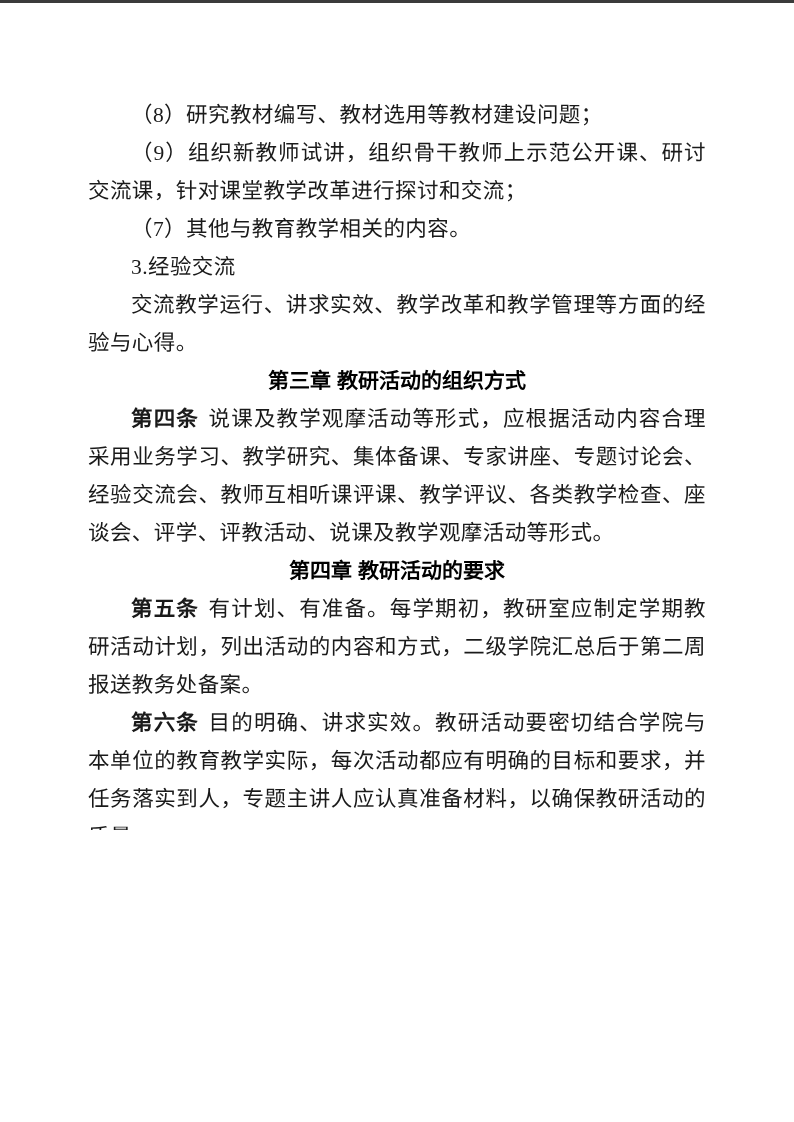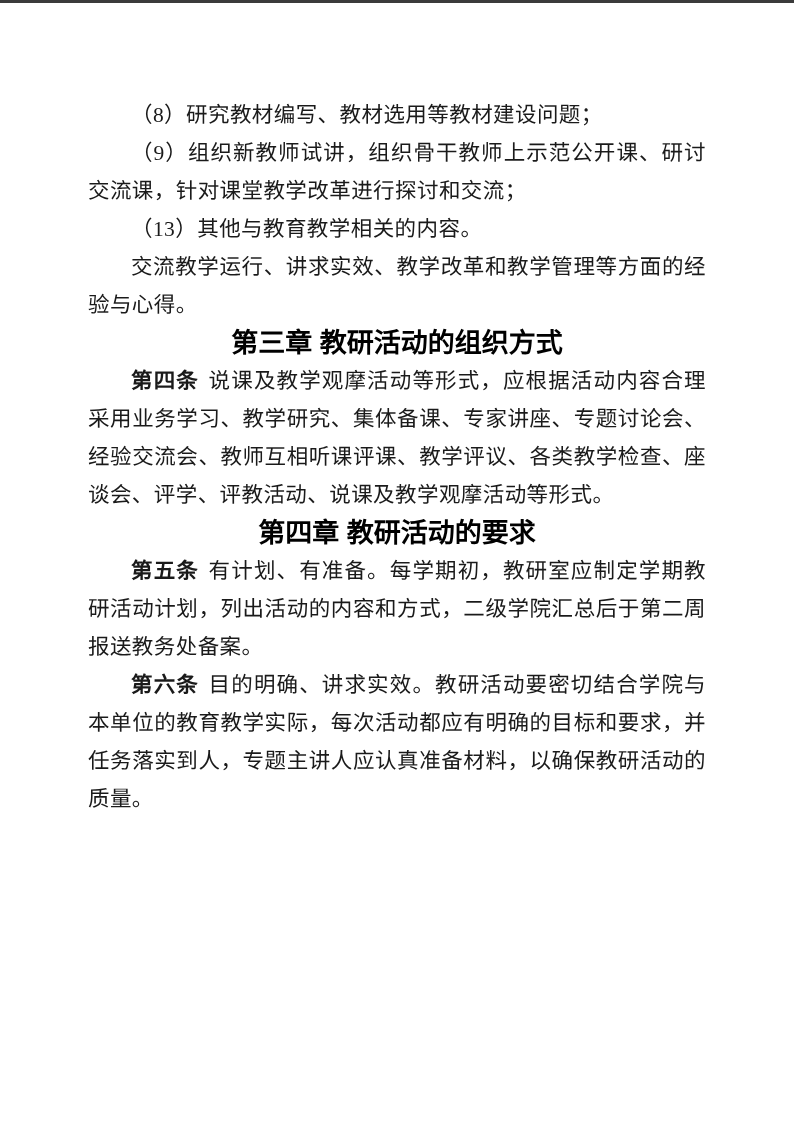--- a/index.html
+++ b/index.html
@@ -41,41 +41,42 @@
     text-align: justify;
     text-justify: inter-ideograph;
     text-indent: 2em;
     letter-spacing: 0.02em;
     color: #1a1a1a;
   }
 
   p.heading-para {
     font-family: "Liberation Sans", "DejaVu Sans", sans-serif;
     font-weight: 700;
-    font-size: 27px;
+    font-size: 21px;
     line-height: 38px;
     text-align: center;
     text-indent: 0;
     color: #000000;
   }
 
   .article-lead {
     font-weight: 700;
     margin-right: 0.45em;
   }
 </style>
 </head>
 <body>
 
 <main class="page">
   <div class="scan-edge-top"></div>
   <section class="doc-content" id="doc-content">
       <p class="body-para">（8）研究教材编写、教材选用等教材建设问题；</p>
       <p class="body-para">（9）组织新教师试讲，组织骨干教师上示范公开课、研讨交流课，针对课堂教学改革进行探讨和交流；</p>
-      <p class="body-para">（13）其他与教育教学相关的内容。</p>
+      <p class="body-para">（7）其他与教育教学相关的内容。</p>
+      <p class="body-para">3.经验交流</p>
       <p class="body-para">交流教学运行、讲求实效、教学改革和教学管理等方面的经验与心得。</p>
       <p class="heading-para">第三章 教研活动的组织方式</p>
       <p class="body-para"><span class="article-lead">第四条</span><span>说课及教学观摩活动等形式，应根据活动内容合理采用业务学习、教学研究、集体备课、专家讲座、专题讨论会、经验交流会、教师互相听课评课、教学评议、各类教学检查、座谈会、评学、评教活动、说课及教学观摩活动等形式。</span></p>
       <p class="heading-para">第四章 教研活动的要求</p>
       <p class="body-para"><span class="article-lead">第五条</span><span>有计划、有准备。每学期初，教研室应制定学期教研活动计划，列出活动的内容和方式，二级学院汇总后于第二周报送教务处备案。</span></p>
       <p class="body-para"><span class="article-lead">第六条</span><span>目的明确、讲求实效。教研活动要密切结合学院与本单位的教育教学实际，每次活动都应有明确的目标和要求，并任务落实到人，专题主讲人应认真准备材料，以确保教研活动的质量。</span></p>
     </section>
 </main>
 
 </body></html>

